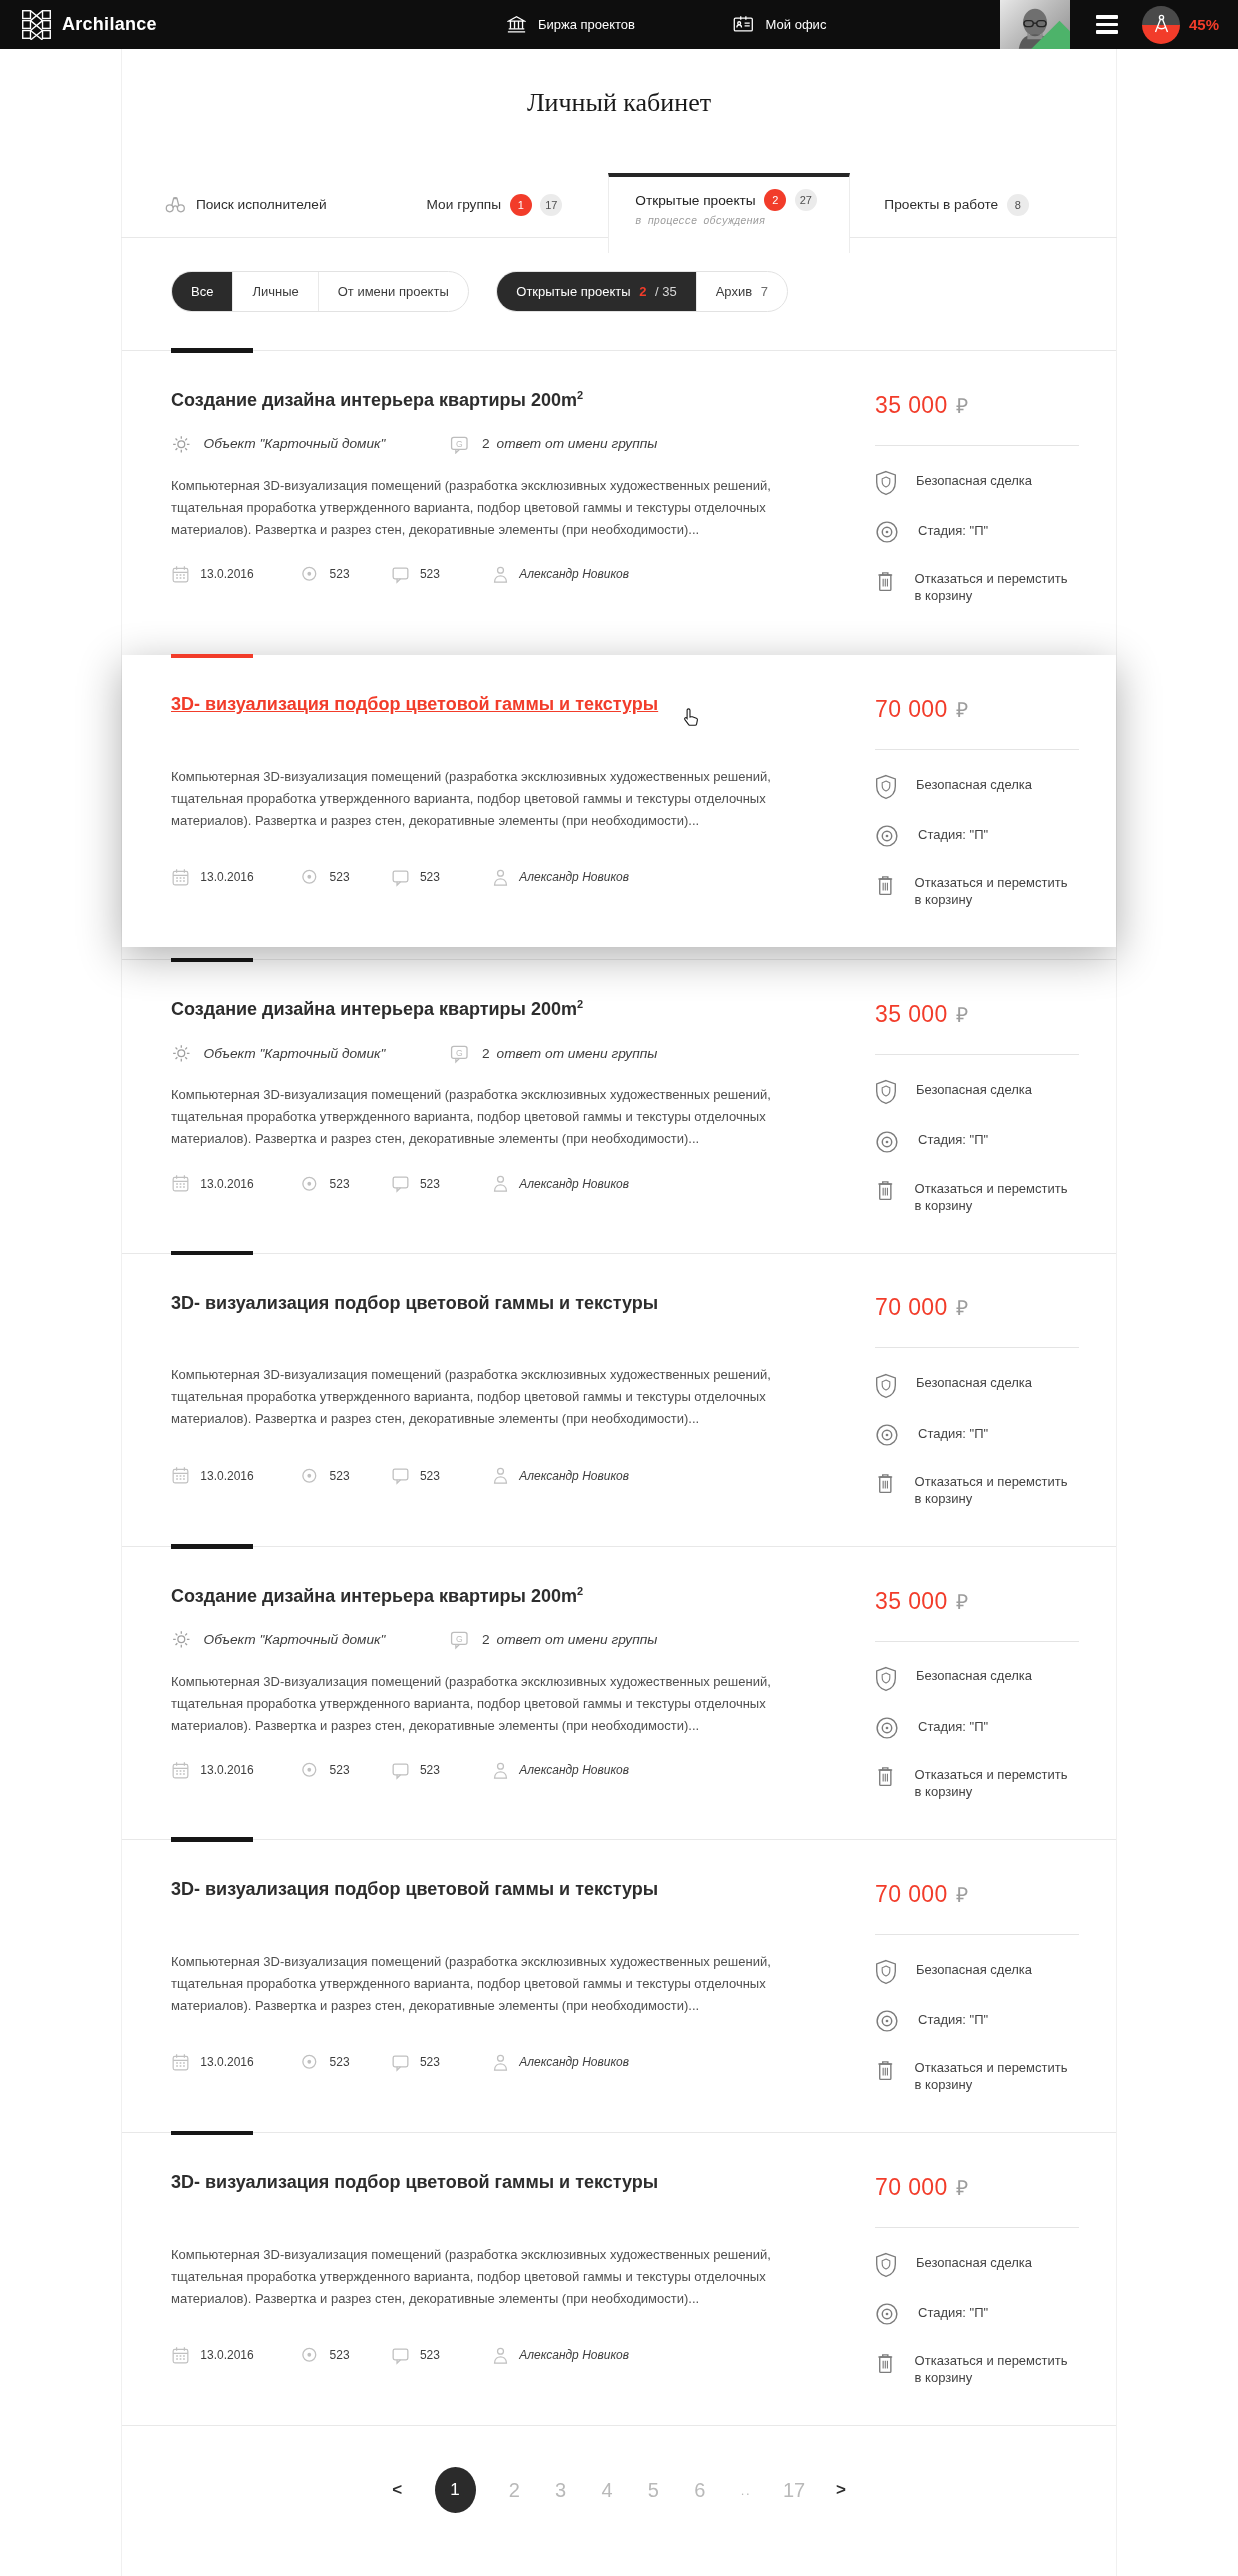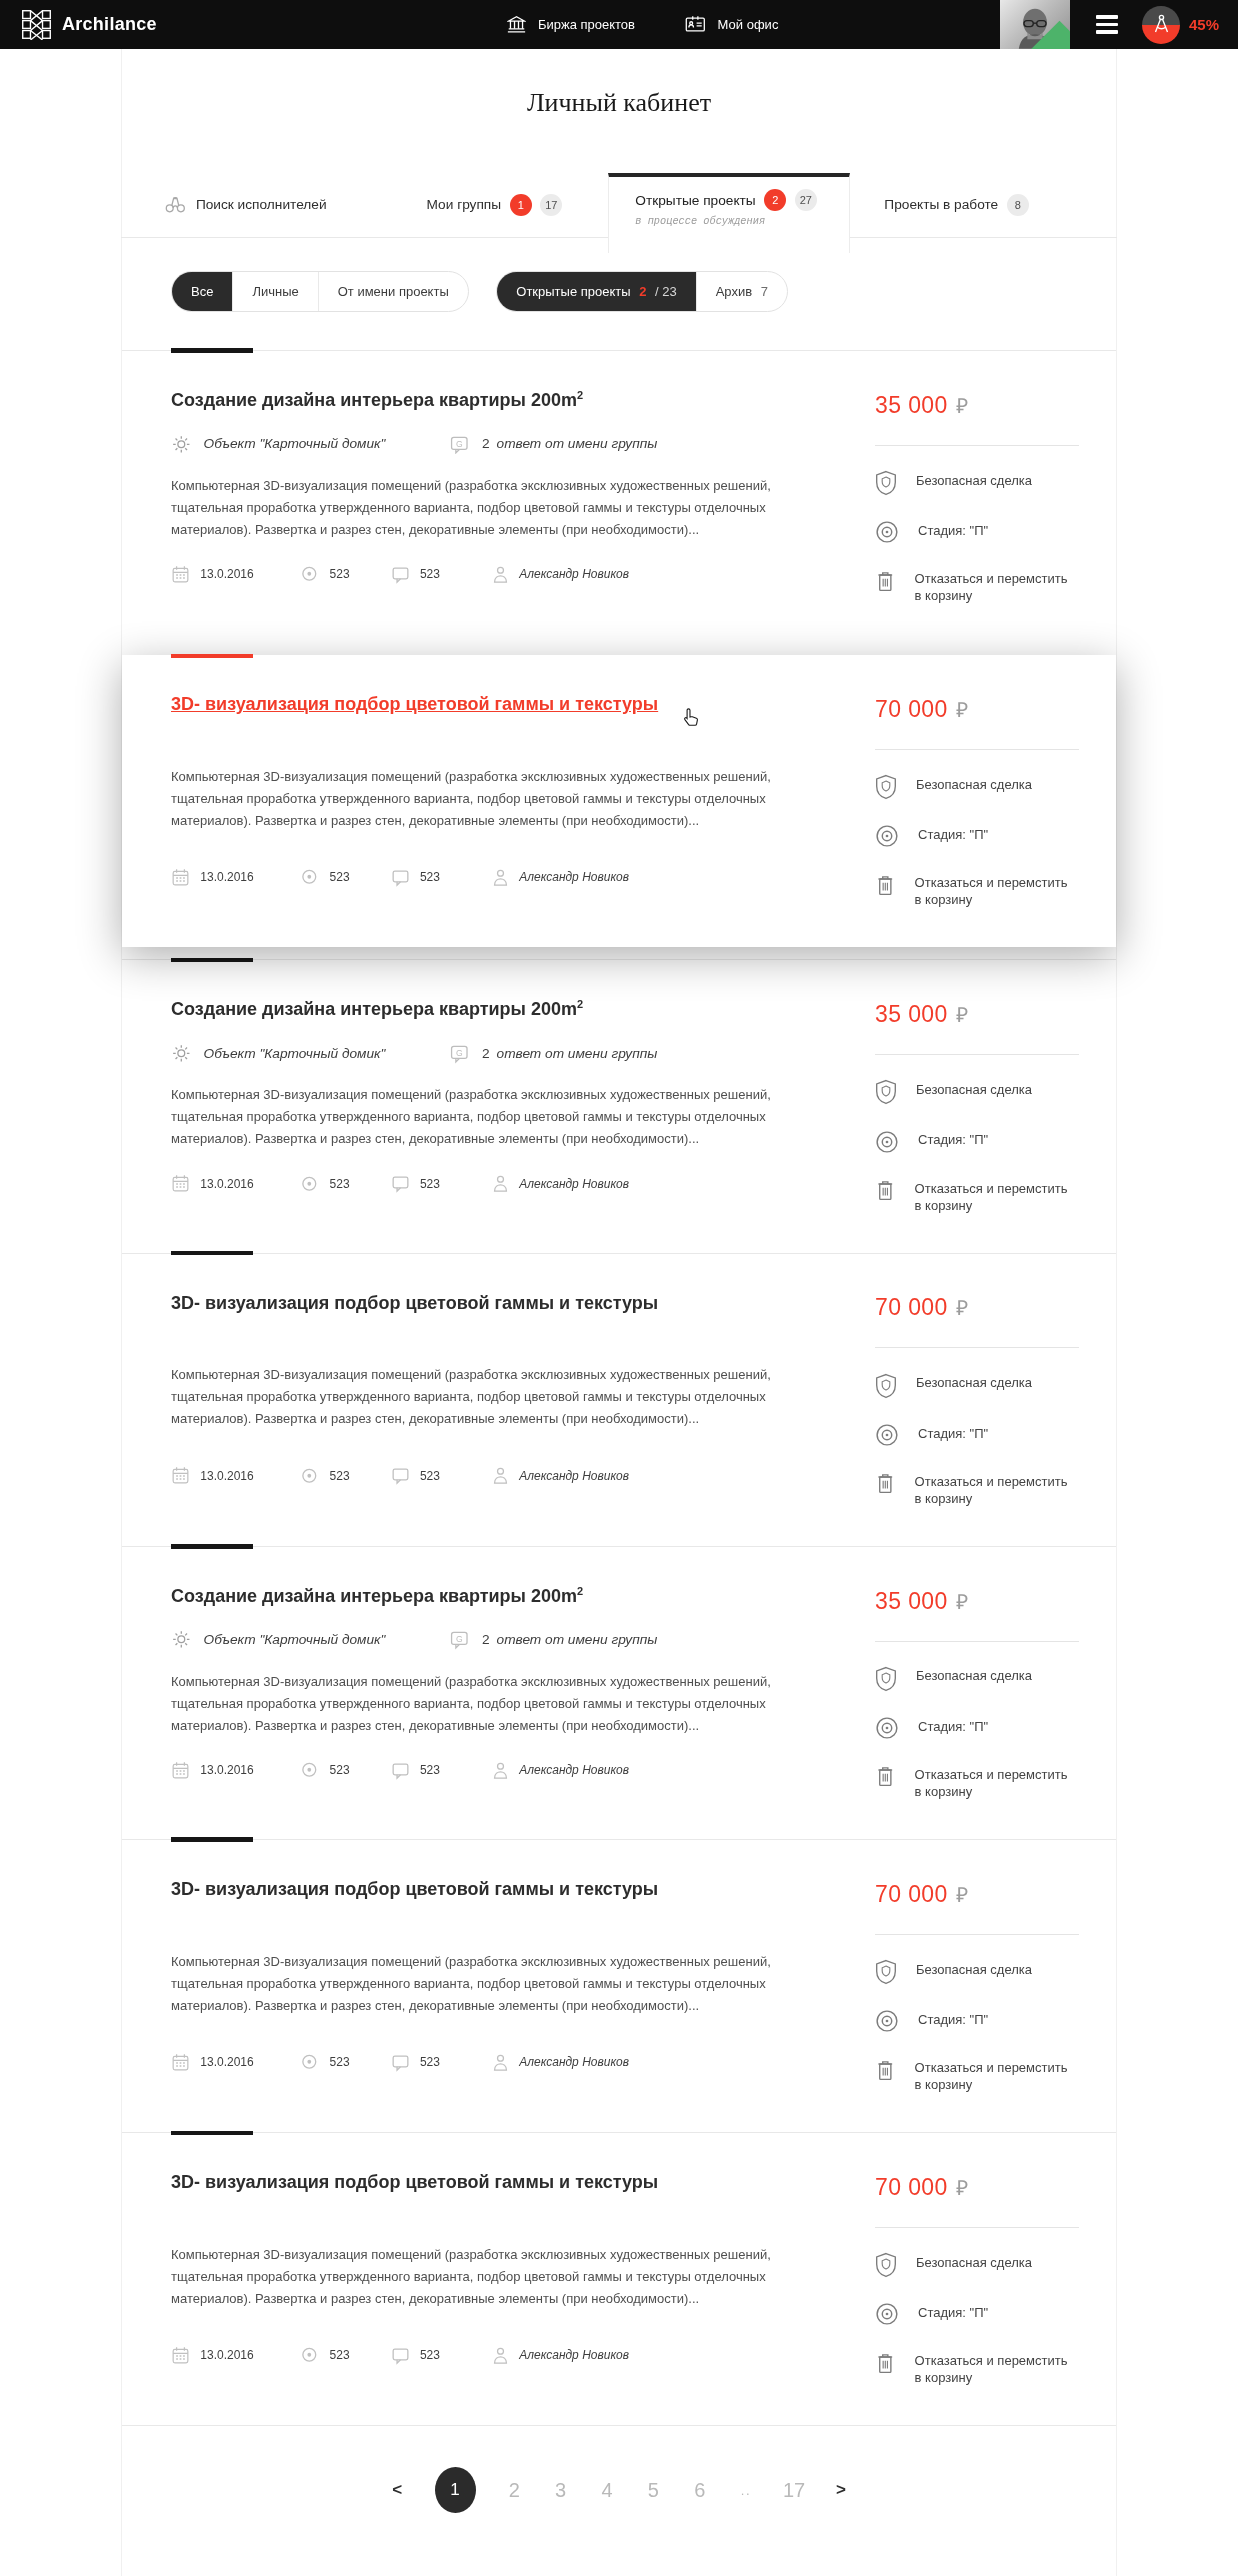--- a/index.html
+++ b/index.html
@@ -11,21 +11,21 @@
   }
   svg { display:block; }
 
   
   .header {
     height:49px; background:#0e0e0e; display:flex; align-items:center;
     position:relative; z-index:10;
   }
   .brand { display:flex; align-items:center; margin-left:20.6px; }
   .brand-name { color:#fff; font-size:18px; font-weight:bold; margin-left:10.3px; letter-spacing:0.3px; }
-  .topnav { display:flex; align-items:center; margin-left:350px; }
+  .topnav { display:flex; align-items:center; margin-left:350px;gap:48px; }
   .topnav-item { display:flex; align-items:center; color:#fff; font-size:13px; cursor:pointer; }
   .topnav-item + .topnav-item { margin-left:50px; }
   .topnav-item .nav-ic { margin-right:12px; }
   .header-right { position:absolute; right:0; top:0; height:49px; display:flex; align-items:center; }
   .avatar {
     width:70px; height:49px; position:relative; overflow:hidden;
     background:linear-gradient(135deg,#e8e8e8 0%,#bdbdbd 45%,#8f8f8f 100%);
   }
   .avatar:after {
     content:""; position:absolute; right:-12px; bottom:-26px;
@@ -257,21 +257,21 @@
   <div class="filters">
     <div class="pill-group">
       <div class="seg dark">Все</div>
       <div class="seg">Личные</div>
       <div class="seg">От имени проекты</div>
     </div>
     <div class="pill-group">
       <div class="seg dark">
         <span>Открытые проекты</span>
         <span class="cnt-red">2</span>
-        <span class="cnt-dim">/  23</span>
+        <span class="cnt-dim">/  35</span>
       </div>
       <div class="seg">
         <span>Архив</span>
         <span class="cnt-gray">7</span>
       </div>
     </div>
   </div>
 
   <div id="cards">
   <div class="card">

